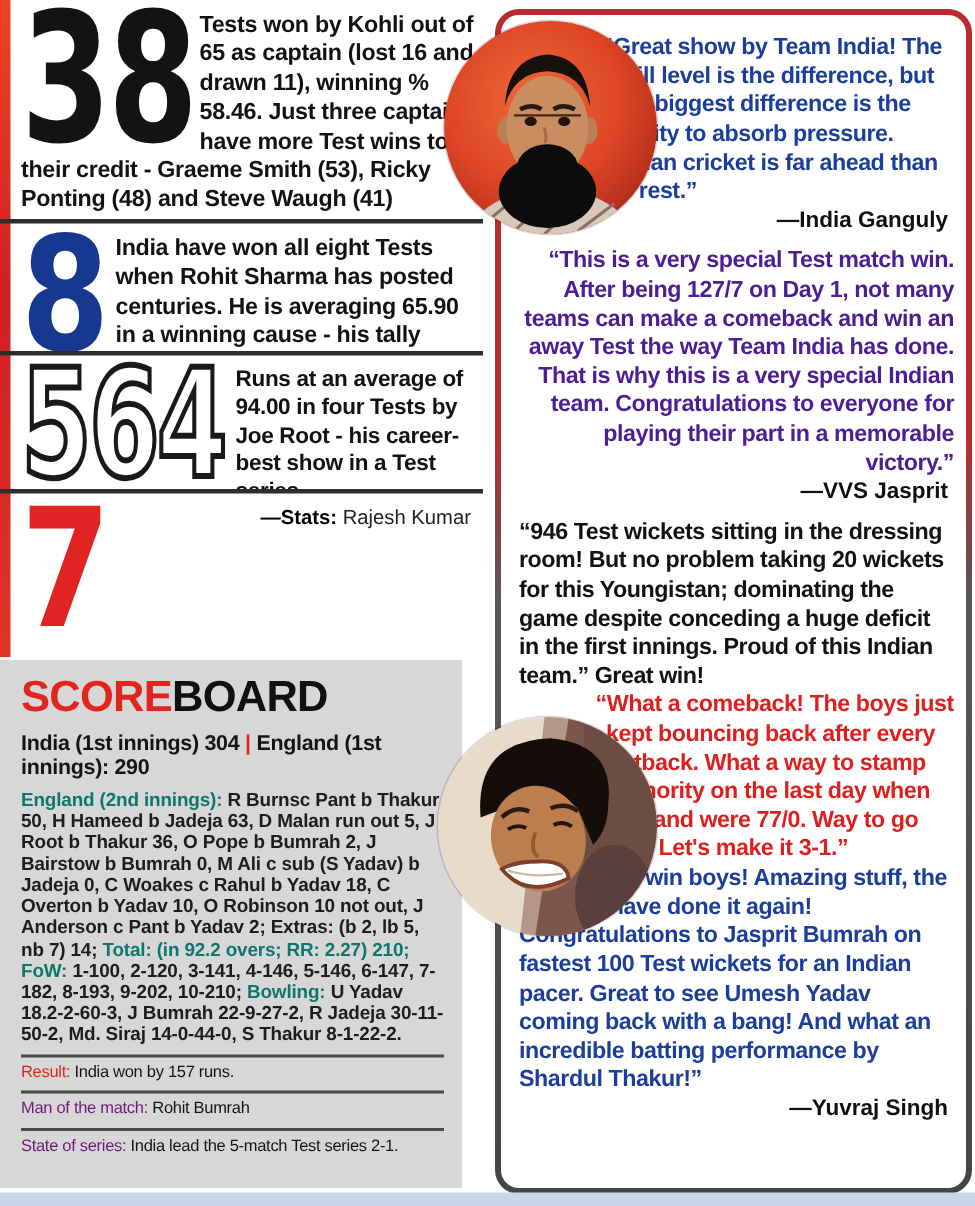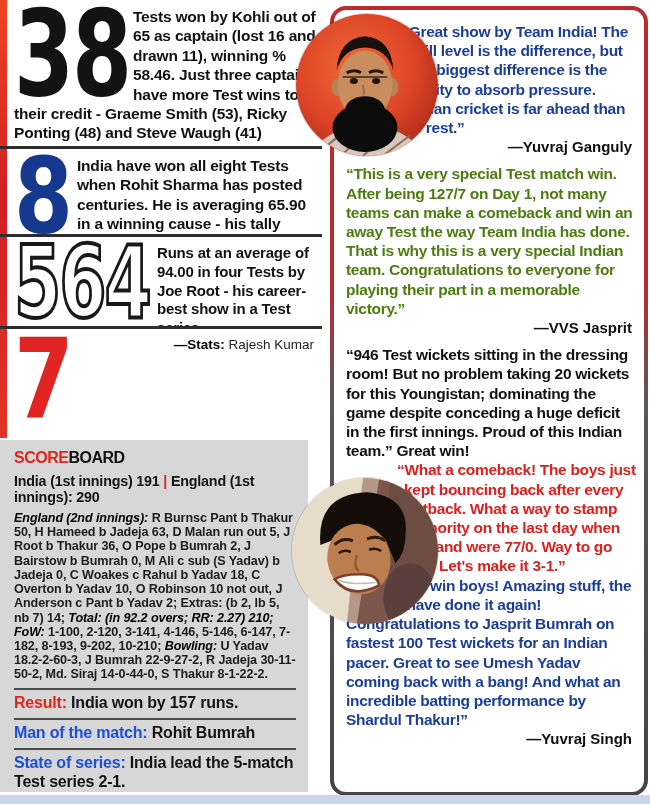--- a/index.html
+++ b/index.html
@@ -25,28 +25,28 @@
   .n7{font-size:110px;transform:scale(.78,1);}
   .stat p{font-weight:bold;color:#121212;margin:0;font-size:15.5px;line-height:1.25;
           letter-spacing:-0.2px;padding-top:2px;}
   .stat3 p{font-size:15px;}
   .credit{clear:none;text-align:right;font-size:13.5px;margin-top:3px;padding-right:6px;color:#222;}
   .credit b{color:#000;}
 
   
   .panel{position:absolute;left:0;top:440px;width:308px;height:352px;background:#d7d7d7;
          padding:9px 12px 6px 14px;box-sizing:border-box;overflow:hidden;}
-  .sb-title{font-size:16px;font-weight:bold;letter-spacing:-.5px;color:#111;}
+  .sb-title{font-size:29px;font-weight:bold;letter-spacing:-.5px;color:#111;}
   .sb-line{font-size:14.3px;font-weight:bold;color:#141414;margin-top:6px;letter-spacing:-.2px;}
   .sb-para{font-size:12.6px;line-height:1.13;color:#1d1d1d;font-weight:bold;margin-top:6px;
            letter-spacing:-.1px;}
-  .sb-para b{color:#000000;font-style:italic;}
+  .sb-para b{color:#0f766e;}
   .sb-sep{height:2px;background:#4a4a4a;margin:6px 0 4px;}
-  .sb-foot{font-size:16px;font-weight:bold;color:#141414;letter-spacing:-.2px;line-height:1.15;}
-  .lbl-red{color:#e1251c}.lbl-blue{color:#1d4ed8}
+  .sb-foot{font-size:11px;font-weight:normal;color:#141414;letter-spacing:-.2px;line-height:1.15;}
+  .lbl-red{color:#e1251c}.lbl-blue{color:#701a75}
 
   
   .qborder{position:absolute;left:330px;top:6px;width:318px;height:790px;border-radius:16px;
            padding:4px;box-sizing:border-box;
            background:linear-gradient(180deg,#b92b2e 0%,#b92b2e 36%,#58585a 50%,#454547 100%);}
   .qinner{width:100%;height:100%;background:#fff;border-radius:12px;box-sizing:border-box;
           padding:12px 8px 6px 12px;overflow:hidden;}
   .quote{font-weight:bold;font-size:15.5px;line-height:1.24;letter-spacing:-.3px;margin:0;}
   .q-author{text-align:right;font-weight:bold;font-size:15px;color:#101010;margin:1px 4px 9px 0;}
   .gap1{float:left;width:102px;height:116px;shape-outside:circle(82px at -18px 56px);margin-right:4px;}
@@ -103,21 +103,21 @@
         <span>Rajesh Kumar</span>
       </div>
     </section>
   </div>
 
   <div class="panel">
     <div class="sb-title">
       <span class="lbl-red">SCORE</span><span>BOARD</span>
     </div>
     <div class="sb-line">
-      <span>India (1st innings) 191</span>
+      <span>India (1st innings) 304</span>
       <span class="lbl-red">|</span>
       <span>England (1st innings): 290</span>
     </div>
     <div class="sb-para">
       <b>England (2nd innings):</b>
       <span>R Burnsc Pant b Thakur 50, H Hameed b Jadeja 63, D Malan run out 5, J Root b Thakur 36, O Pope b Bumrah 2, J Bairstow b Bumrah 0, M Ali c sub (S Yadav) b Jadeja 0, C Woakes c Rahul b Yadav 18, C Overton b Yadav 10, O Robinson 10 not out, J Anderson c Pant b Yadav 2; Extras: (b 2, lb 5, nb 7) 14;</span>
       <b>Total:</b>
       <b>(in 92.2 overs; RR: 2.27) 210;</b>
       <b>FoW:</b>
       <span>1-100, 2-120, 3-141, 4-146, 5-146, 6-147, 7-182, 8-193, 9-202, 10-210;</span>
@@ -139,23 +139,23 @@
       <span class="lbl-blue">State of series:</span>
       <span>India lead the 5-match Test series 2-1.</span>
     </div>
   </div>
 
   <div class="qborder">
     <div class="qinner">
 
       <div class="gap1"></div>
       <p class="quote" style="color: rgb(28, 62, 155);">“Great show by Team India! The skill level is the difference, but the biggest difference is the ability to absorb pressure. Indian cricket is far ahead than the rest.”</p>
-      <div class="q-author">—Yuvraj Ganguly</div>
-
-      <p class="quote" style="color: #4d7c0f;">“This is a very special Test match win. After being 127/7 on Day 1, not many teams can make a comeback and win an away Test the way Team India has done. That is why this is a very special Indian team. Congratulations to everyone for playing their part in a memorable victory.”</p>
+      <div class="q-author">—India Ganguly</div>
+
+      <p class="quote" style="color: #4c1d95; text-align: right;">“This is a very special Test match win. After being 127/7 on Day 1, not many teams can make a comeback and win an away Test the way Team India has done. That is why this is a very special Indian team. Congratulations to everyone for playing their part in a memorable victory.”</p>
       <div class="q-author">—VVS Jasprit</div>
 
       <p class="quote" style="color: rgb(18, 18, 18);">“946 Test wickets sitting in the dressing room! But no problem taking 20 wickets for this Youngistan; dominating the game despite conceding a huge deficit in the first innings. Proud of this Indian team.” Great win!</p>
 
       <div class="gap2"></div>
       <p class="quote" style="color: rgb(223, 31, 30);">“What a comeback! The boys just kept bouncing back after every setback. What a way to stamp authority on the last day when England were 77/0. Way to go guys! Let's make it 3-1.”</p>
 
       <p class="quote" style="color: rgb(28, 62, 155);">“Great win boys! Amazing stuff, the bowlers have done it again! Congratulations to Jasprit Bumrah on fastest 100 Test wickets for an Indian pacer. Great to see Umesh Yadav coming back with a bang! And what an incredible batting performance by Shardul Thakur!”</p>
       <div class="q-author">—Yuvraj Singh</div>
 

